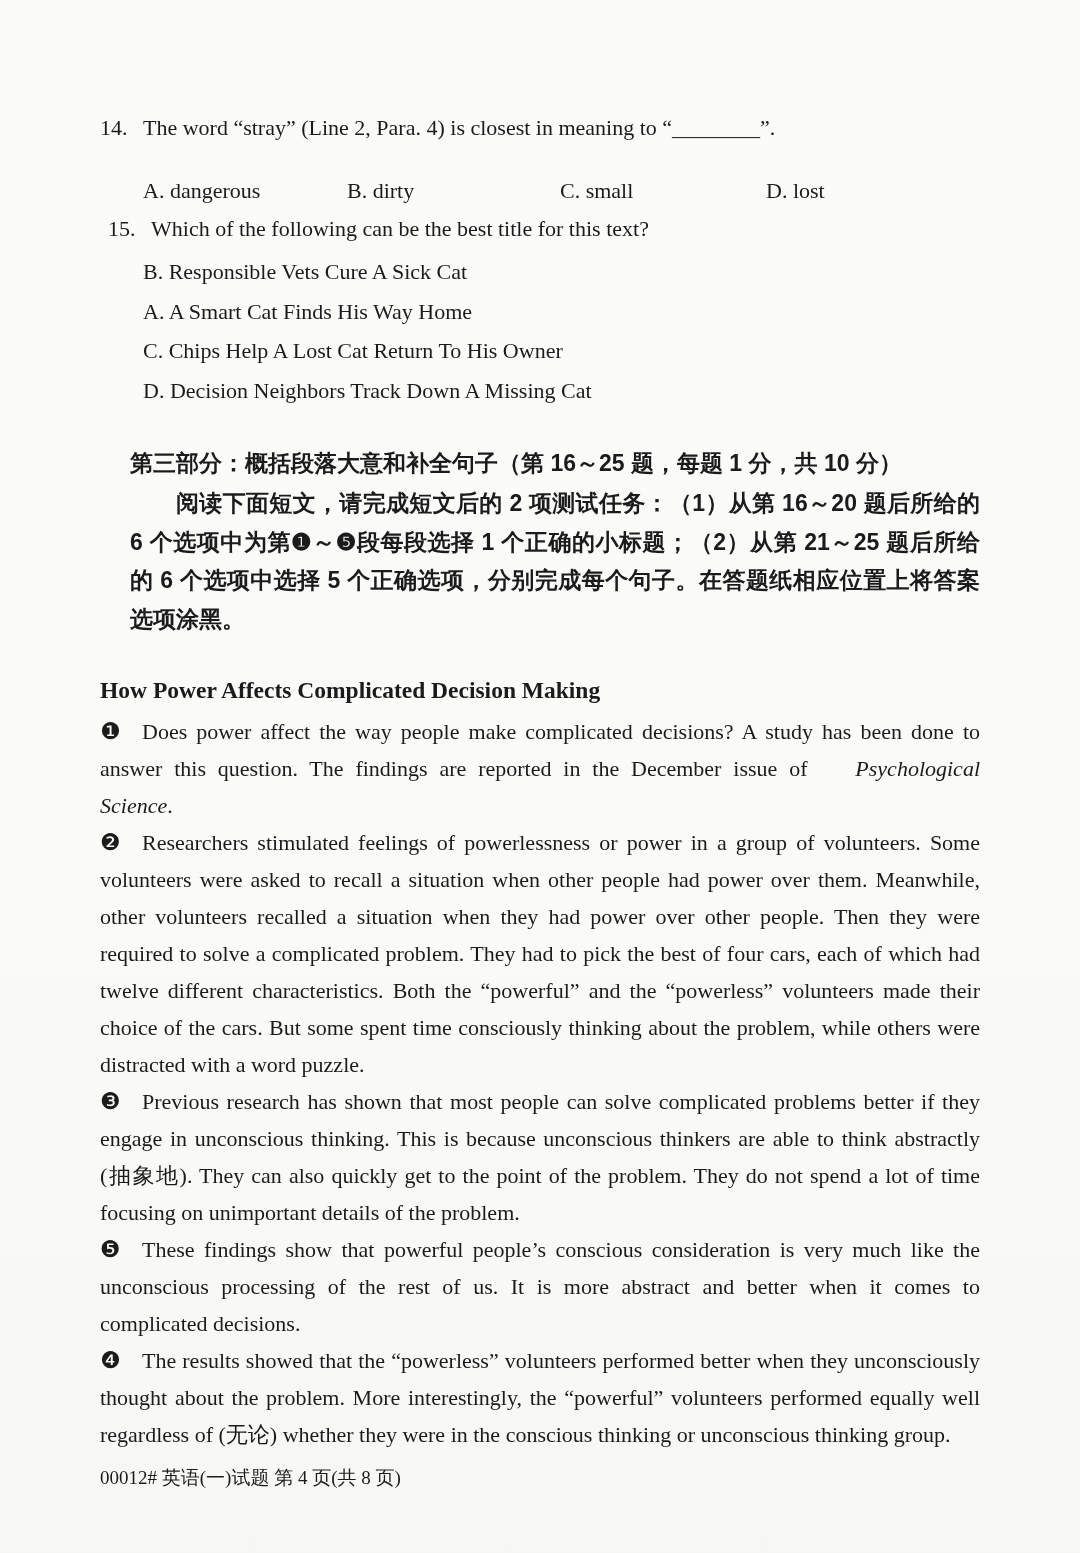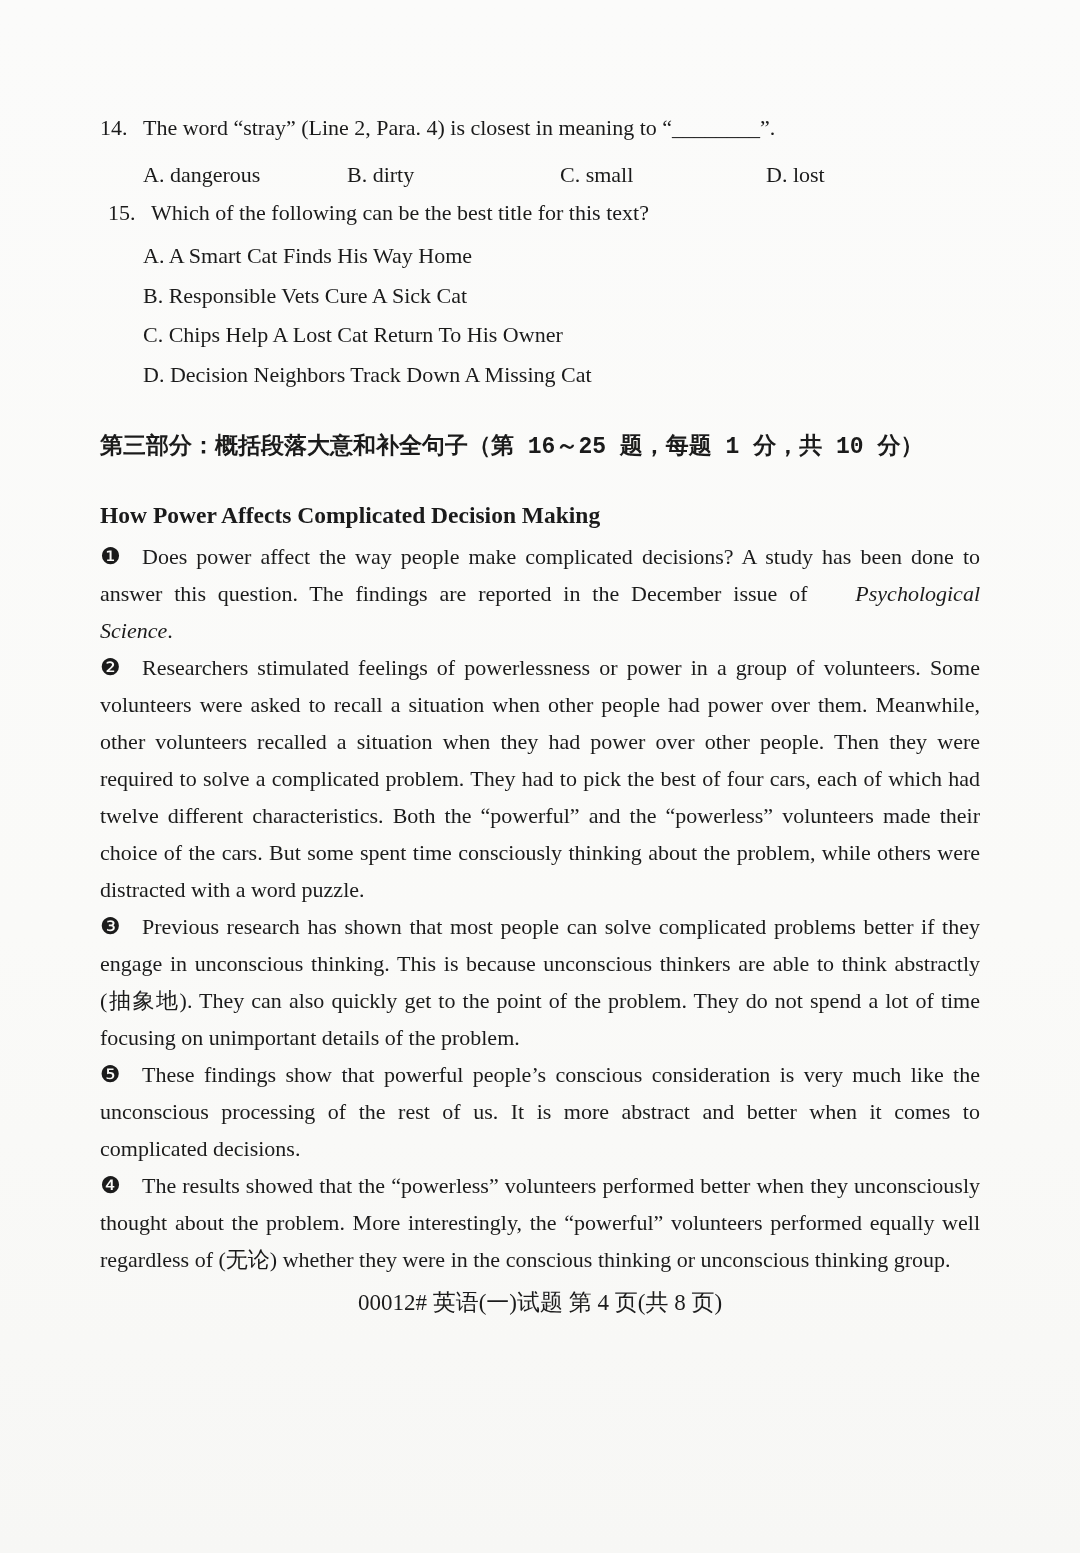--- a/index.html
+++ b/index.html
@@ -32,40 +32,41 @@
     padding-top: 0;
   }
   .q-line .q-num {
     display: inline-block;
     width: 43px;
   }
   #q14 { padding-top: 113px; }
   #q15 { margin-top: 8px; margin-left: 8px; }
 
   .q14-opts {
-    margin-top: 17px;
+    margin-top: 33px;
     padding-left: 43px;
     display: grid;
     grid-template-columns: 204px 213px 206px 1fr;
     line-height: 30px;
   }
 
   .q15-opts {
     margin: 8px 0 0 0;
     padding: 0 0 0 43px;
     list-style: none;
   }
   .q15-opts li {
     line-height: 39.5px;
   }
 
   
   .cn {
-    font-family: Liberation Mono, monospace;
+    font-family: Liberation Sans, sans-serif;
     font-weight: 700;
+    margin-left: 30px;
   }
   .section-heading {
     margin-top: 37px;
     font-size: 23px;
     line-height: 32px;
   }
   .section-instructions {
     margin-top: 5px;
     font-size: 23px;
     line-height: 38.5px;
@@ -92,22 +93,22 @@
     display: inline-block;
     width: 42px;
     font-family: "DejaVu Sans", sans-serif;
     font-size: 23px;
   }
   .italic { font-style: italic; margin-left: 36px; }
 
   
   .page-footer {
     margin-top: 10px;
-    text-align: center;
-    font-size: 23px;
+    text-align: left;
+    font-size: 19px;
     line-height: 30px;
   }
 </style>
 </head>
 <body>
 
 <div class="page">
   <div class="content">
 
     <div class="q-line" id="q14">
@@ -117,27 +118,28 @@
       <span>A. dangerous</span>
       <span>B. dirty</span>
       <span>C. small</span>
       <span>D. lost</span>
     </div>
 
     <div class="q-line" id="q15">
       <span class="q-num">15.</span><span>Which of the following can be the best title for this text?</span>
     </div>
     <ul class="q15-opts">
+      <li>B. Responsible Vets Cure A Sick Cat</li>
       <li>A. A Smart Cat Finds His Way Home</li>
-      <li>B. Responsible Vets Cure A Sick Cat</li>
       <li>C. Chips Help A Lost Cat Return To His Owner</li>
       <li>D. Decision Neighbors Track Down A Missing Cat</li>
     </ul>
 
     <div class="cn section-heading">第三部分：概括段落大意和补全句子（第 16～25 题，每题 1 分，共 10 分）</div>
+    <div class="cn section-instructions">阅读下面短文，请完成短文后的 2 项测试任务：（1）从第 16～20 题后所给的 6 个选项中为第❶～❺段每段选择 1 个正确的小标题；（2）从第 21～25 题后所给的 6 个选项中选择 5 个正确选项，分别完成每个句子。在答题纸相应位置上将答案选项涂黑。</div>
 
     <div class="passage-title">How Power Affects Complicated Decision Making</div>
 
     <div class="passage">
       <p>
         <span class="para-marker">❶</span><span>Does power affect the way people make complicated decisions? A study has been done to answer this question. The findings are reported in the December issue of </span><span class="italic">Psychological Science</span><span>.</span>
       </p>
       <p>
         <span class="para-marker">❷</span><span>Researchers stimulated feelings of powerlessness or power in a group of volunteers. Some volunteers were asked to recall a situation when other people had power over them. Meanwhile, other volunteers recalled a situation when they had power over other people. Then they were required to solve a complicated problem. They had to pick the best of four cars, each of which had twelve different characteristics. Both the “powerful” and the “powerless” volunteers made their choice of the cars. But some spent time consciously thinking about the problem, while others were distracted with a word puzzle.</span>
       </p>

